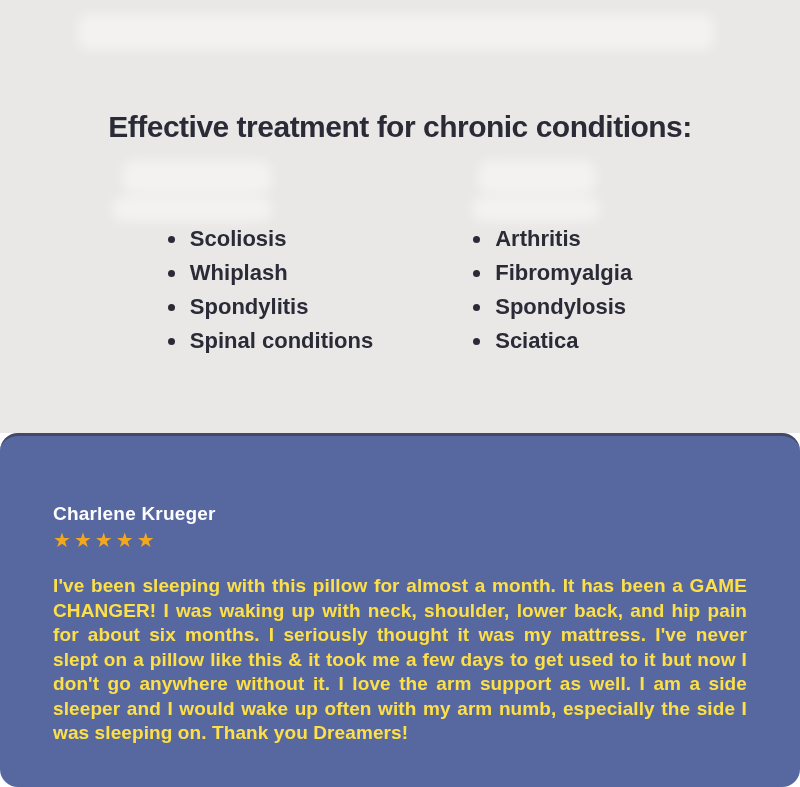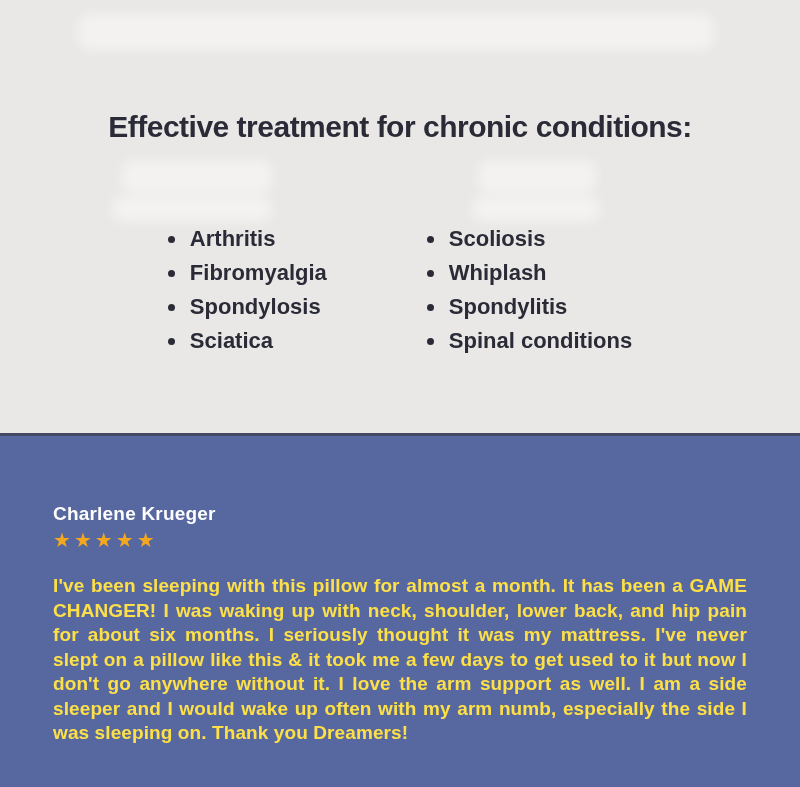--- a/index.html
+++ b/index.html
@@ -72,20 +72,21 @@
     flex: 0 0 auto;
   }
 
   
   .section-review {
     flex: 1;
     background: #5767a0;
     border-top: 3px solid #434866;
     padding: 67px 72px 0 53px;
     color: #ffffff;
+    border-radius: 18px;
   }
   .reviewer-name {
     font-size: 19px;
     font-weight: 700;
     letter-spacing: 0.2px;
     color: #fdfdfd;
   }
   .star-rating {
     margin-top: 5px;
     font-size: 20px;
@@ -115,54 +116,54 @@
     <div class="ghost ghost-left-b"></div>
     <div class="ghost ghost-right-a"></div>
     <div class="ghost ghost-right-b"></div>
 
     <h1 class="conditions-heading">Effective treatment for chronic conditions:</h1>
 
     <div class="conditions-lists">
       <ul class="conditions-col">
         <li>
           <span class="bullet-dot"></span>
+          <span>Scoliosis</span>
+        </li>
+        <li>
+          <span class="bullet-dot"></span>
+          <span>Whiplash</span>
+        </li>
+        <li>
+          <span class="bullet-dot"></span>
+          <span>Spondylitis</span>
+        </li>
+        <li>
+          <span class="bullet-dot"></span>
+          <span>Spinal conditions</span>
+        </li>
+      </ul>
+
+      <ul class="conditions-col">
+        <li>
+          <span class="bullet-dot"></span>
           <span>Arthritis</span>
         </li>
         <li>
           <span class="bullet-dot"></span>
           <span>Fibromyalgia</span>
         </li>
         <li>
           <span class="bullet-dot"></span>
           <span>Spondylosis</span>
         </li>
         <li>
           <span class="bullet-dot"></span>
           <span>Sciatica</span>
         </li>
       </ul>
-
-      <ul class="conditions-col">
-        <li>
-          <span class="bullet-dot"></span>
-          <span>Scoliosis</span>
-        </li>
-        <li>
-          <span class="bullet-dot"></span>
-          <span>Whiplash</span>
-        </li>
-        <li>
-          <span class="bullet-dot"></span>
-          <span>Spondylitis</span>
-        </li>
-        <li>
-          <span class="bullet-dot"></span>
-          <span>Spinal conditions</span>
-        </li>
-      </ul>
     </div>
   </section>
 
   <section class="section-review">
     <div class="reviewer-name">Charlene Krueger</div>
     <div class="star-rating">★★★★★</div>
     <p class="review-text">I've been sleeping with this pillow for almost a month. It has been a GAME CHANGER! I was waking up with neck, shoulder, lower back, and hip pain for about six months. I seriously thought it was my mattress. I've never slept on a pillow like this &amp; it took me a few days to get used to it but now I don't go anywhere without it. I love the arm support as well. I am a side sleeper and I would wake up often with my arm numb, especially the side I was sleeping on. Thank you Dreamers!</p>
   </section>
 
 </div>

